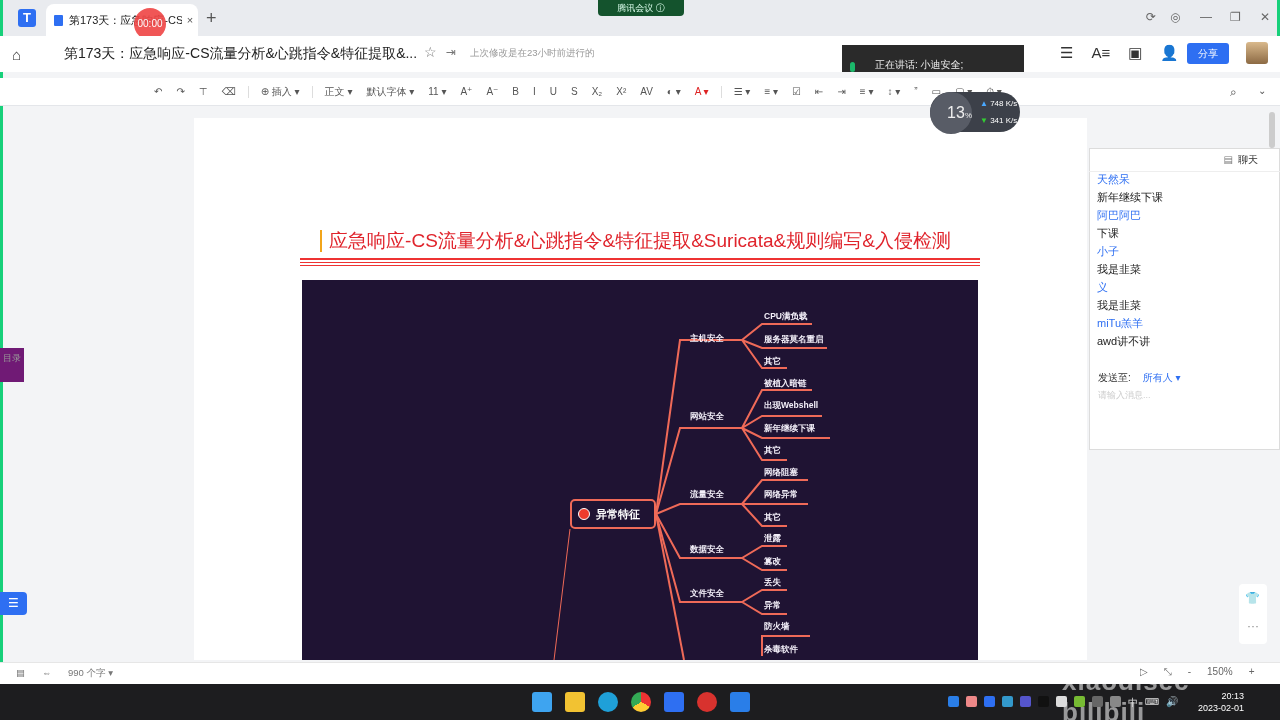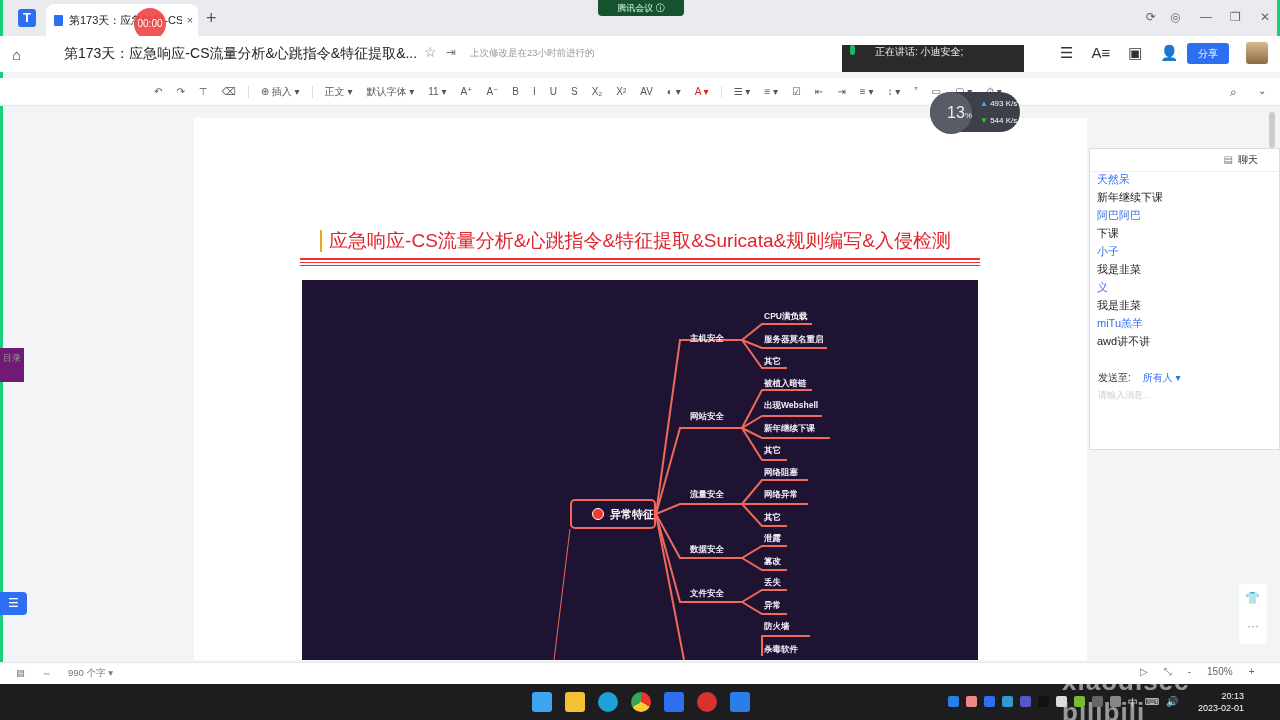--- a/index.html
+++ b/index.html
@@ -18,21 +18,21 @@
 .winbtn{top:10px;font-size:12px;color:#666}
 #greenbar-left{left:0;top:0;width:3px;height:720px;background:#17d07a}
 #greenbar-right{left:1277px;top:0;width:3px;height:48px;background:#17d07a}
 
 #header{left:0;top:36px;width:1280px;height:36px;background:#fff}
 #home{left:12px;top:46px;font-size:15px;color:#333}
 #doctitle{left:64px;top:45px;font-size:14px;color:#222}
 #star{left:424px;top:44px;font-size:14px;color:#777}
 #move{left:446px;top:45px;font-size:12px;color:#777}
 #saved{left:470px;top:47px;font-size:9.5px;color:#999}
-#speaking{left:842px;top:45px;width:182px;height:27px;background:#2a2a2a;color:#eee;font-size:10px;display:flex;align-items:flex-start;padding-left:8px}
+#speaking{left:842px;top:45px;width:182px;height:27px;background:#2a2a2a;color:#eee;font-size:10px;display:flex;align-items:flex-end;padding-left:8px}
 #speaking .mic{width:5px;height:10px;background:#1bb86a;border-radius:3px;margin-right:20px}
 #hdr-icons{left:1060px;top:44px;display:flex;gap:18px;font-size:15px;color:#333}
 #share{left:1187px;top:43px;width:42px;height:21px;background:#2e6ff2;color:#fff;font-size:10px;border-radius:3px;text-align:center;line-height:21px}
 #avatar{left:1246px;top:42px;width:22px;height:22px;border-radius:3px;background:linear-gradient(#d9b98c,#8c6a44)}
 
 #toolbar{left:0;top:78px;width:1280px;height:28px;background:#fff;border-bottom:1px solid #e4e6ea;display:flex;align-items:center;padding-left:147px;font-size:10px;color:#555}
 #toolbar .t{margin:0 7px;white-space:nowrap}
 #toolbar .sep{width:1px;height:12px;background:#ddd;margin:0 5px}
 #searchbtn{left:1230px;top:85px;font-size:12px;color:#555}
 #expand{left:1258px;top:85px;font-size:10px;color:#555}
@@ -43,21 +43,21 @@
 #speedd{left:980px;top:116px;font-size:8px;color:#fff}
 
 #page{left:194px;top:118px;width:893px;height:542px;background:#fff}
 #h1{left:300px;top:228px;width:680px;text-align:center;font-size:19px;color:#e0242c;font-weight:normal}
 #cursor{left:320px;top:230px;width:2px;height:22px;background:#f2a51a}
 #rule1{left:300px;top:258px;width:680px;height:2px;background:#e33}
 #rule2{left:300px;top:262px;width:680px;height:1px;background:#e33}
 #rule3{left:300px;top:265px;width:680px;height:1px;background:#e33}
 #mind{left:302px;top:280px;width:676px;height:380px;background:#1f1333;overflow:hidden}
 .mn{position:absolute;color:#f2eef8;font-size:8.5px;font-weight:bold;white-space:nowrap}
-#root{position:absolute;left:268px;top:219px;width:86px;height:30px;border:2px solid #ef6a58;border-radius:5px;display:flex;align-items:center;padding-left:20px;color:#fff;font-weight:bold;font-size:11px}
+#root{position:absolute;left:268px;top:219px;width:86px;height:30px;border:2px solid #ef6a58;border-radius:5px;display:flex;align-items:center;padding-left:6px;color:#fff;font-weight:bold;font-size:11px}
 #root .dot{width:12px;height:12px;border-radius:50%;background:#ef3b2d;border:1px solid #fff;margin-right:6px}
 
 #scroll{left:1269px;top:112px;width:6px;height:36px;background:#ccc;border-radius:3px}
 #chat{left:1089px;top:148px;width:191px;height:302px;background:#fff;border:1px solid #dcdcdc}
 #chathdr{left:1089px;top:148px;width:191px;height:24px;border-bottom:1px solid #eee;font-size:10px;color:#333;display:flex;align-items:center;justify-content:flex-end;padding-right:22px}
 #chatlist{left:1097px;top:170px;font-size:11px;line-height:18px}
 .cname{color:#2e6ff2}
 .cmsg{color:#222}
 #sendto{left:1098px;top:371px;font-size:10px;color:#333}
 #sendto .tgt{color:#2e6ff2;margin-left:12px}
@@ -204,22 +204,22 @@
   <span class="mn" style="left:462px;top:276px">篡改</span>
   <span class="mn" style="left:388px;top:308px">文件安全</span>
   <span class="mn" style="left:462px;top:297px">丢失</span>
   <span class="mn" style="left:462px;top:320px">异常</span>
   <span class="mn" style="left:462px;top:341px">防火墙</span>
   <span class="mn" style="left:462px;top:364px">杀毒软件</span>
 </div>
 
 <div class="abs" id="speedw"></div>
 <div class="abs" id="speedc"><span>13</span><span style="font-size:8px">%</span></div>
-<div class="abs" id="speedu"><span style="color:#4aa8ff">▲ </span><span>493 K/s</span></div>
-<div class="abs" id="speedd"><span style="color:#3c3">▼ </span><span>544 K/s</span></div>
+<div class="abs" id="speedu"><span style="color:#4aa8ff">▲ </span><span>748 K/s</span></div>
+<div class="abs" id="speedd"><span style="color:#3c3">▼ </span><span>341 K/s</span></div>
 
 <div class="abs" id="scroll"></div>
 <div class="abs" id="chat"></div>
 <div class="abs" id="chathdr">
   <span style="color:#777;margin-right:5px">▤</span>
   <span>聊天</span>
 </div>
 <div class="abs" id="chatlist">
   <div class="cname">天然呆</div>
   <div class="cmsg">新年继续下课</div>

